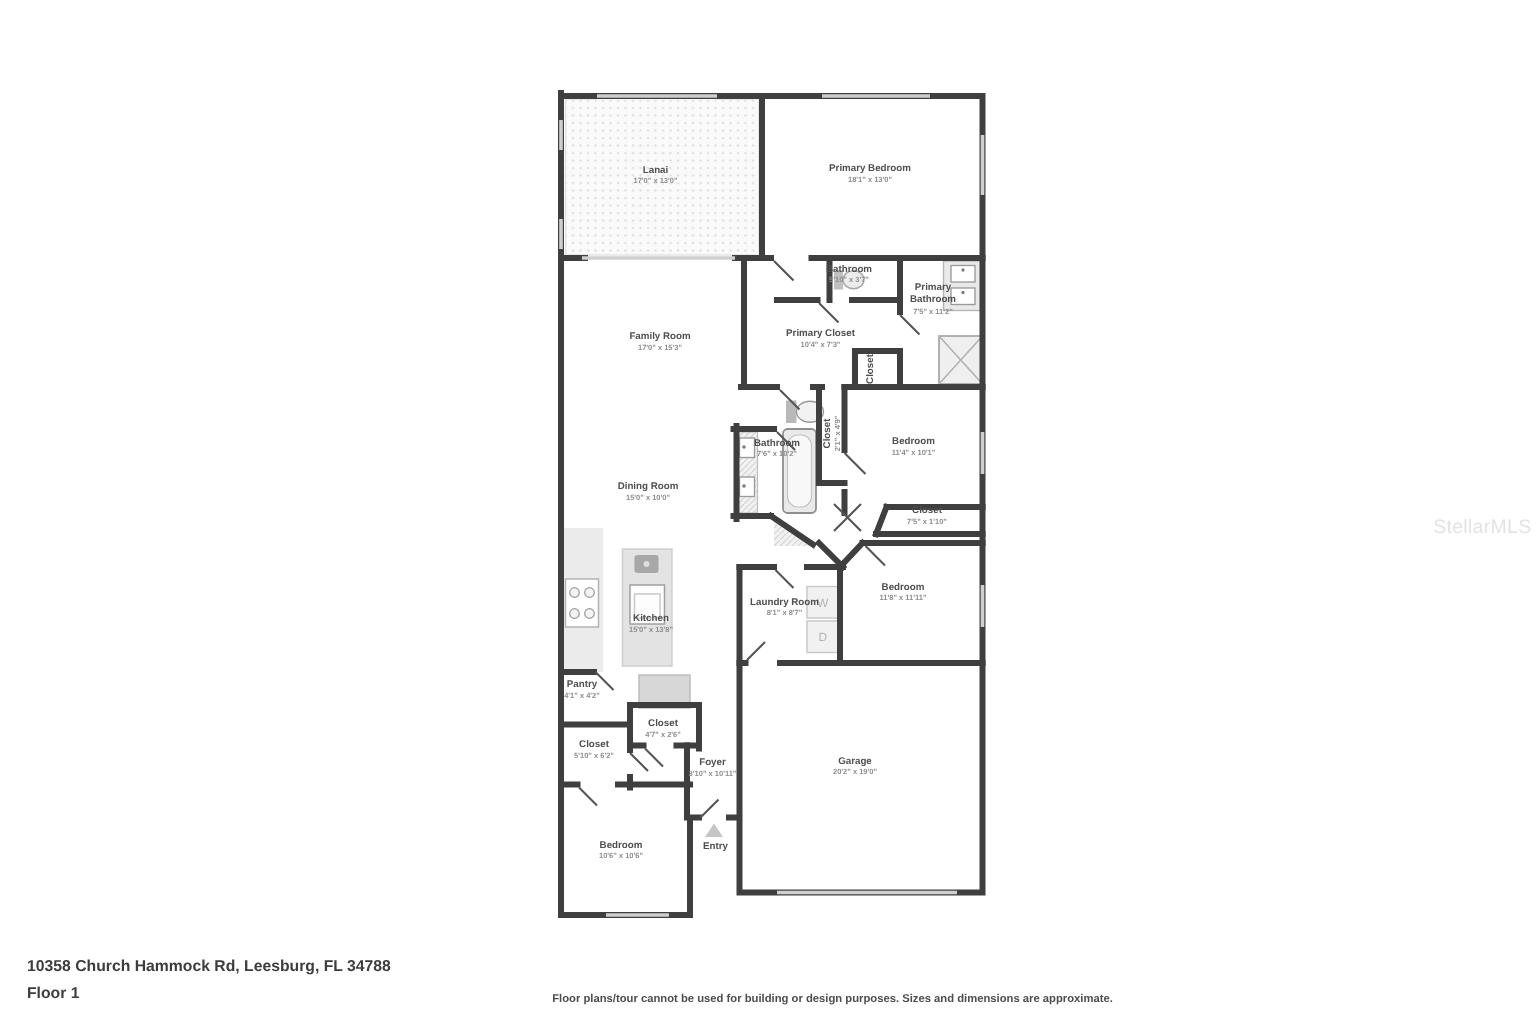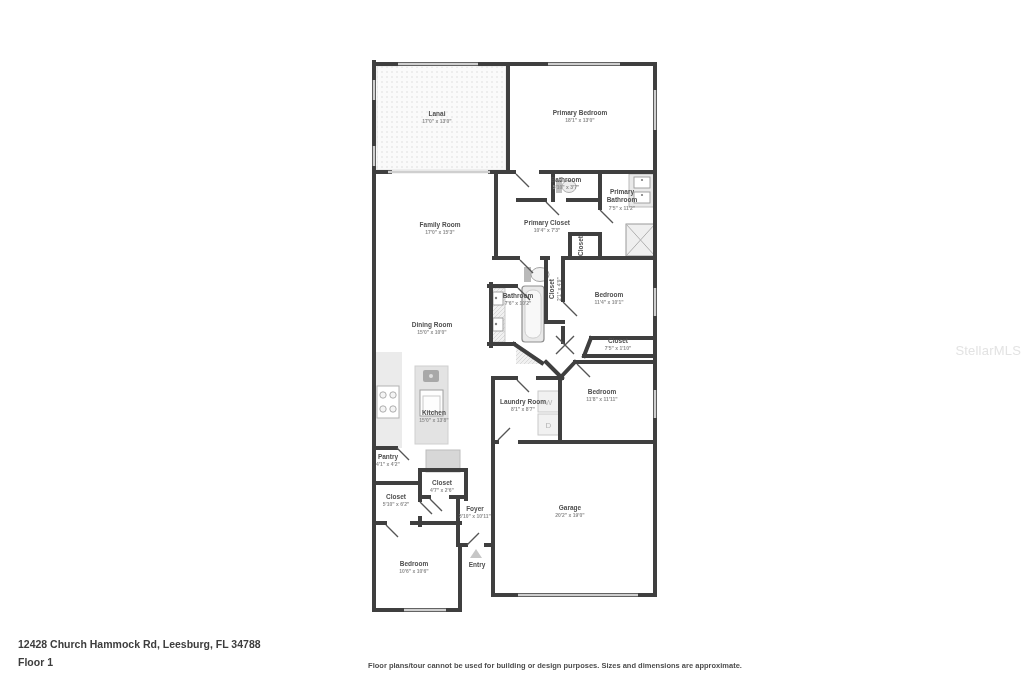--- a/index.html
+++ b/index.html
@@ -196,16 +196,16 @@
   </div>
   <div class="rlabel" style="left:414px;top:560px">
     <div class="rname">Bedroom</div>
     <div class="rdims">10'6" x 10'6"</div>
   </div>
   <div class="rlabel" style="left:477px;top:561px">
     <div class="rname">Entry</div>
   </div>
 
   <div class="watermark">StellarMLS</div>
-  <div class="addr">12428 Church Hammock Rd, Leesburg, FL 34788</div>
+  <div class="addr">10358 Church Hammock Rd, Leesburg, FL 34788</div>
   <div class="floor">Floor 1</div>
   <div class="disclaimer">Floor plans/tour cannot be used for building or design purposes. Sizes and dimensions are approximate.</div>
 </div>
 
 </body></html>

